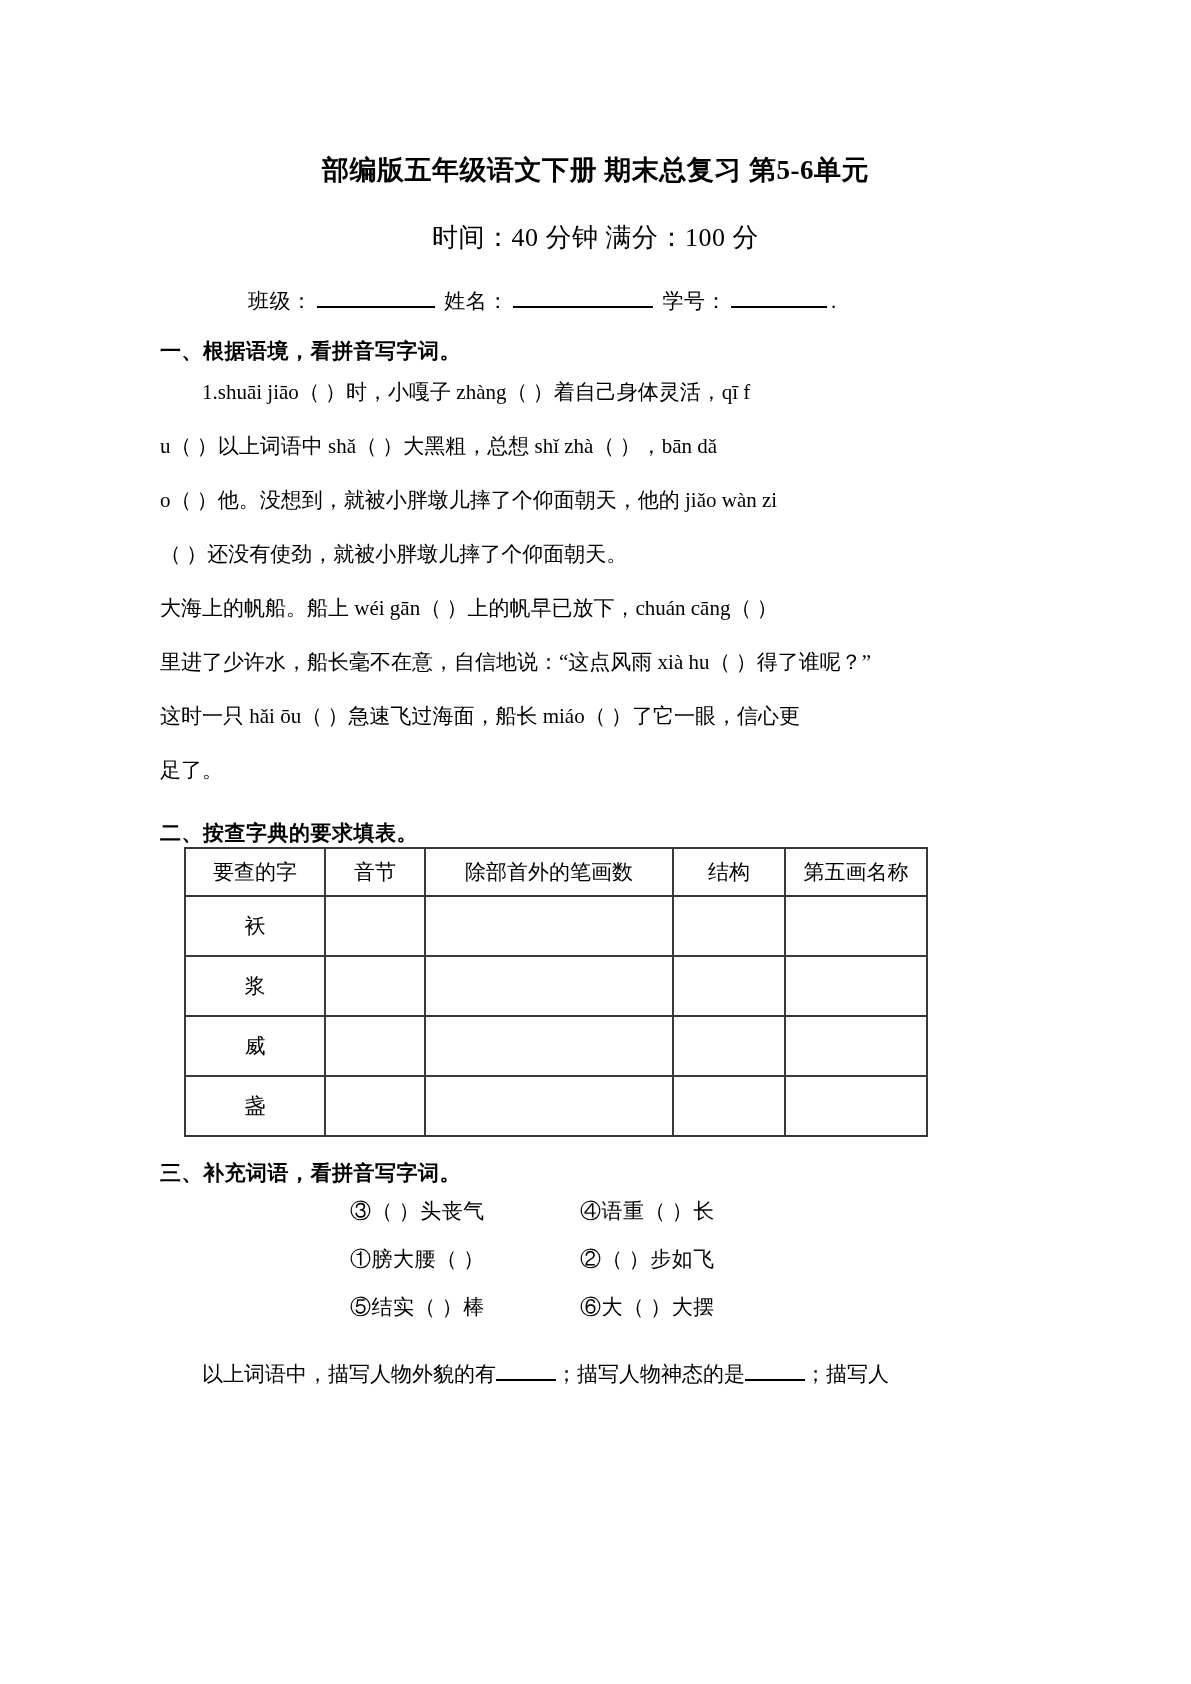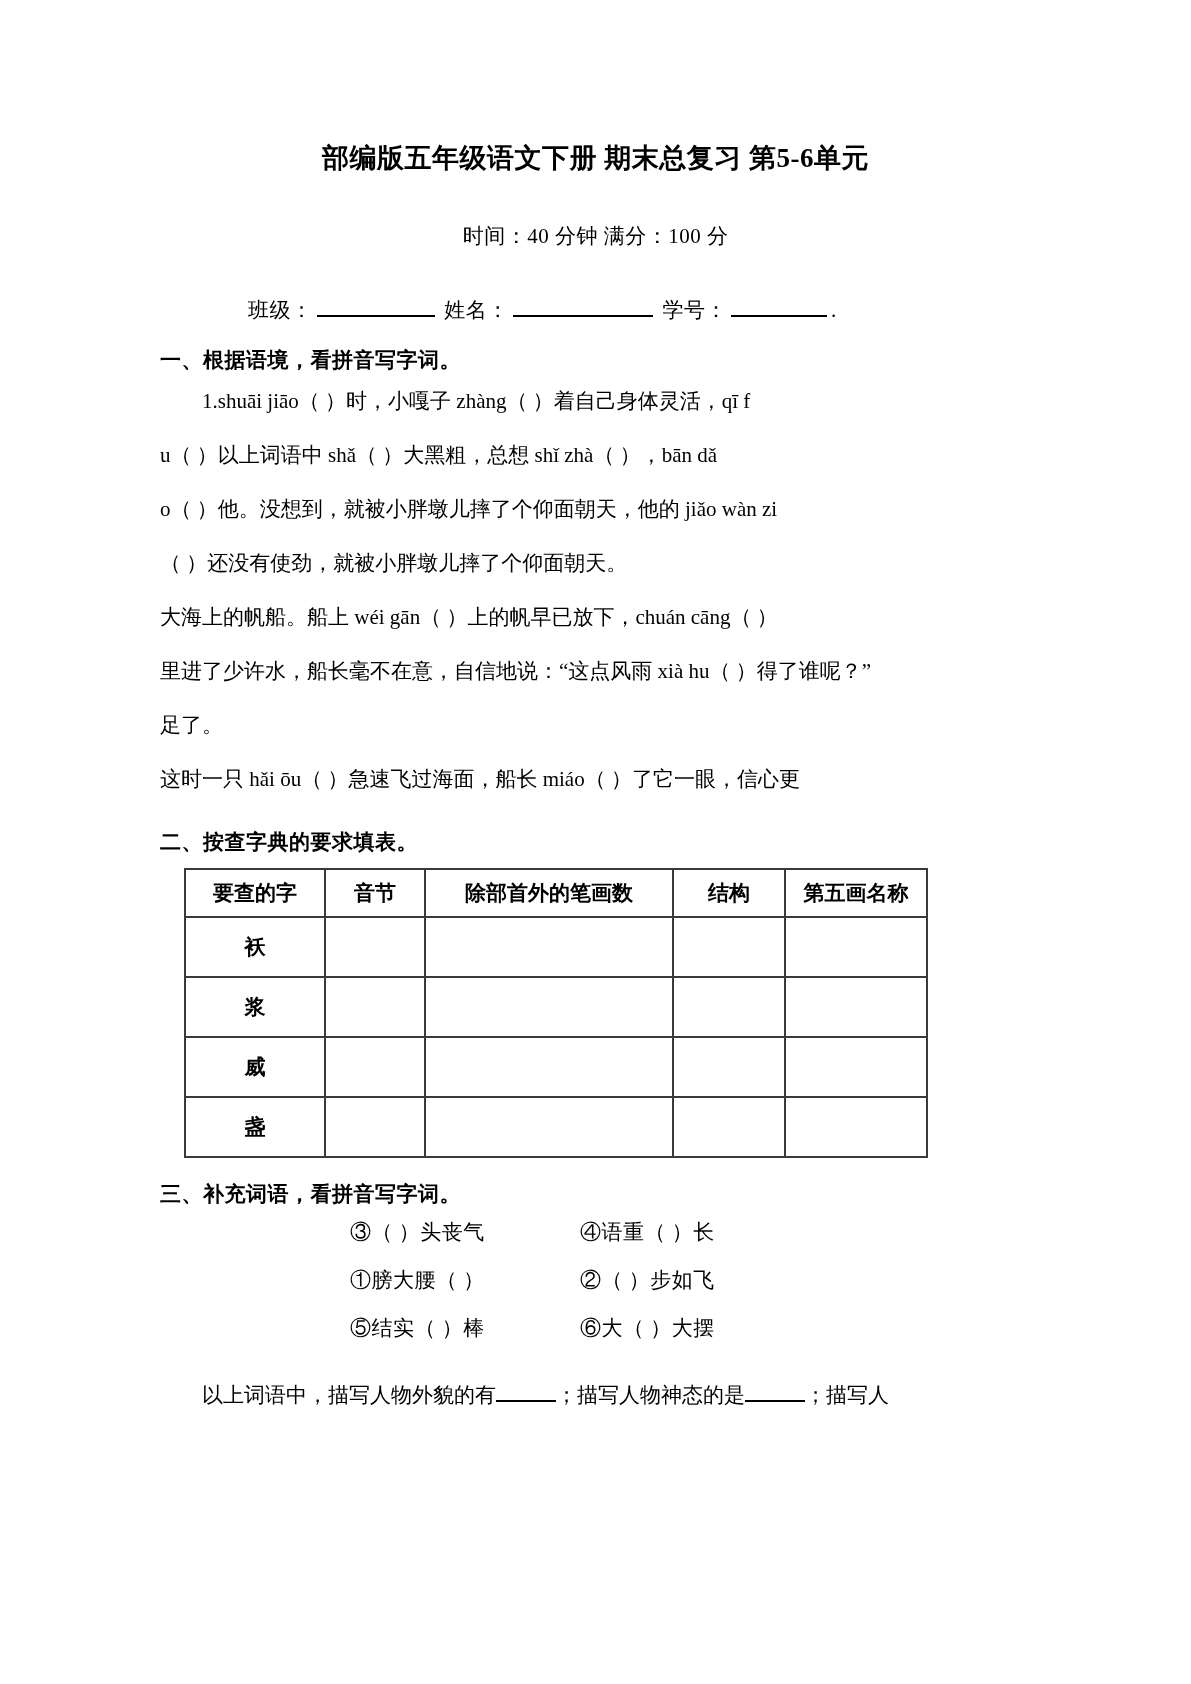--- a/index.html
+++ b/index.html
@@ -13,37 +13,37 @@
     font-family: "Liberation Serif", "DejaVu Serif", serif;
     color: #000000;
     position: relative;
     overflow: hidden;
   }
   .page {
     position: relative;
     width: 1191px;
     height: 1660px;
     box-sizing: border-box;
-    padding: 0 160px;
+    padding: 12px 160px;
   }
 
   
   .doc-title {
     text-align: center;
     font-weight: bold;
     font-size: 27px;
     letter-spacing: 0.5px;
     margin: 0;
     padding-top: 140px;
     line-height: 1.4;
   }
   .doc-subtitle {
     text-align: center;
-    font-size: 21px;
-    margin: 16px;
+    font-size: 26px;
+    margin: 2px;
     padding-top: 28px;
     letter-spacing: 0.5px;
   }
   .idline {
     font-size: 21px;
     padding-top: 30px;
     padding-left: 88px;
     letter-spacing: 0.5px;
     white-space: nowrap;
   }
@@ -72,25 +72,23 @@
     margin: 0;
     text-align: justify;
     text-justify: inter-ideograph;
     letter-spacing: 0px;
   }
   .para.indent { text-indent: 42px; }
 
   
   .dict-table {
     border-collapse: collapse;
-    margin-top: 12px;
     margin-left: 24px;
     width: 742px;
     table-layout: fixed;
-    font-weight: bold;
   }
   .dict-table td {
     border: 2px solid #3a3a3a;
     height: 58px;
     text-align: center;
     vertical-align: middle;
     font-size: 21px;
     padding: 0;
   }
   .dict-table .hdr td { height: 46px; }
@@ -140,22 +138,22 @@
 
   <div class="sec-title">一、根据语境，看拼音写字词。</div>
 
   <div class="para indent">1.shuāi jiāo（      ）时，小嘎子 zhàng（      ）着自己身体灵活，qī f</div>
   <div class="para">u（      ）以上词语中 shǎ（       ）大黑粗，总想 shǐ zhà（       ），bān dǎ</div>
   <div class="para">o（      ）他。没想到，就被小胖墩儿摔了个仰面朝天，他的 jiǎo wàn zi</div>
   <div class="para">（        ）还没有使劲，就被小胖墩儿摔了个仰面朝天。</div>
 
   <div class="para">大海上的帆船。船上 wéi gān（      ）上的帆早已放下，chuán cāng（      ）</div>
   <div class="para">里进了少许水，船长毫不在意，自信地说：“这点风雨 xià hu（      ）得了谁呢？”</div>
+  <div class="para">这时一只 hǎi ōu（      ）急速飞过海面，船长 miáo（      ）了它一眼，信心更</div>
   <div class="para">足了。</div>
-  <div class="para">这时一只 hǎi ōu（      ）急速飞过海面，船长 miáo（      ）了它一眼，信心更</div>
 
   <div class="sec-title">二、按查字典的要求填表。</div>
 
   <table class="dict-table">
     <colgroup>
       <col class="c1">
         <col class="c2">
         <col class="c3">
         <col class="c4">
         <col class="c5">

